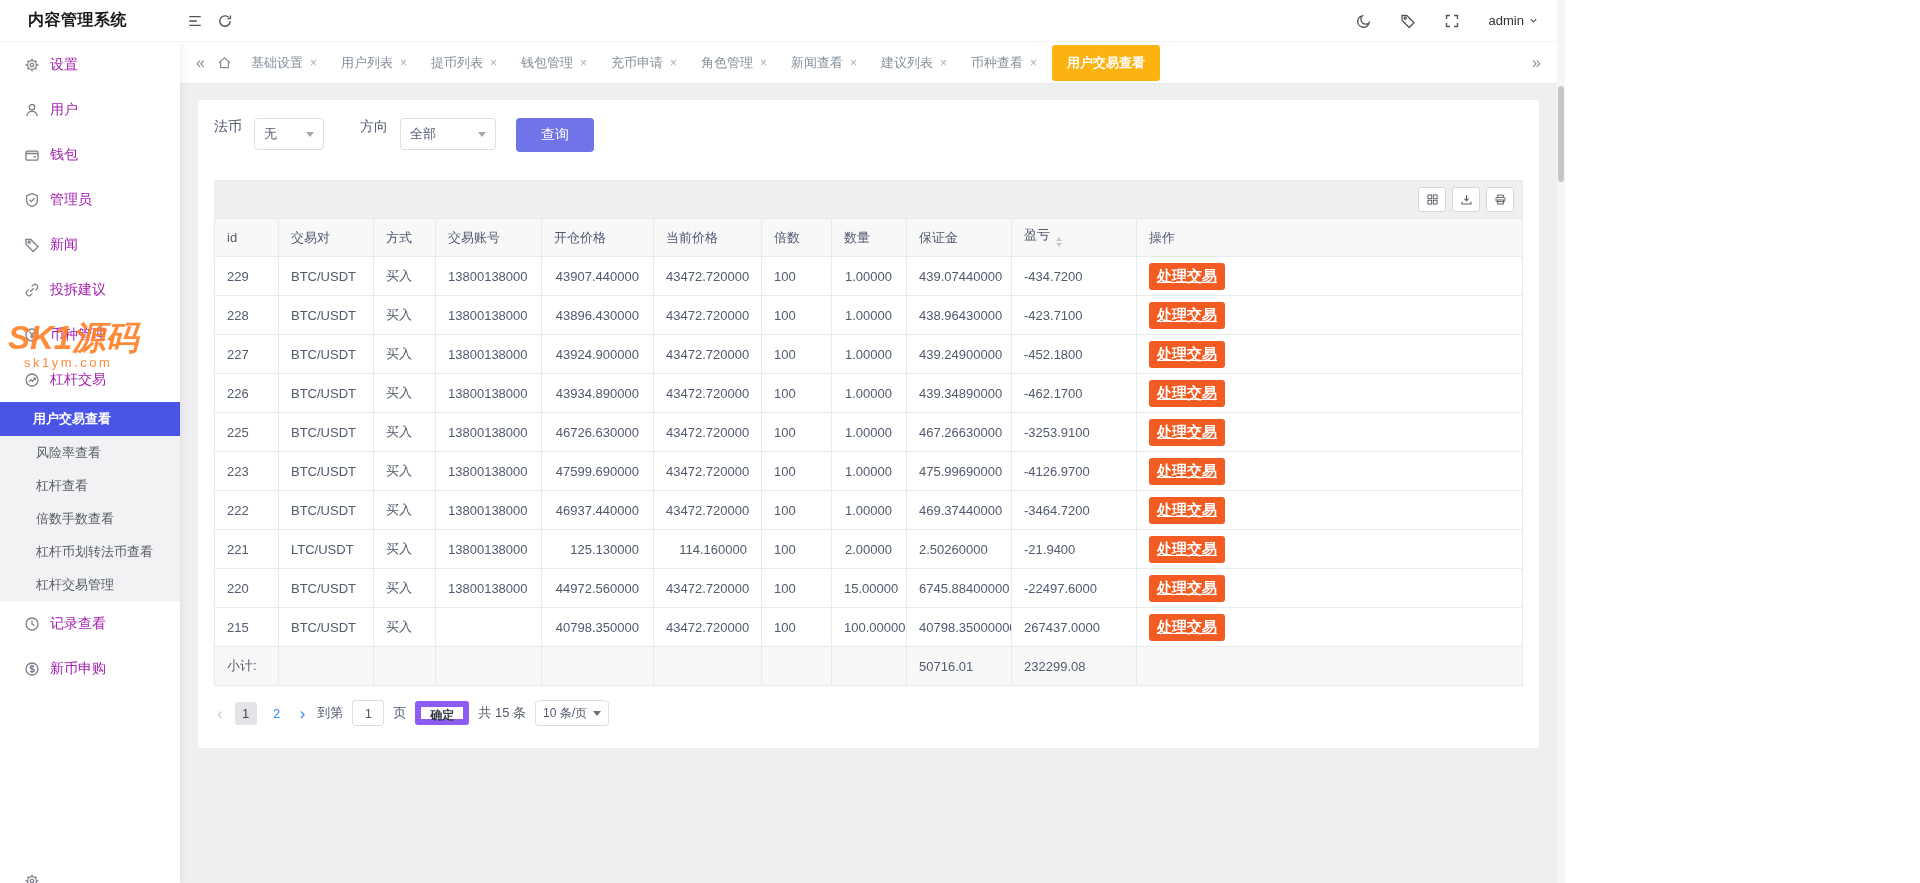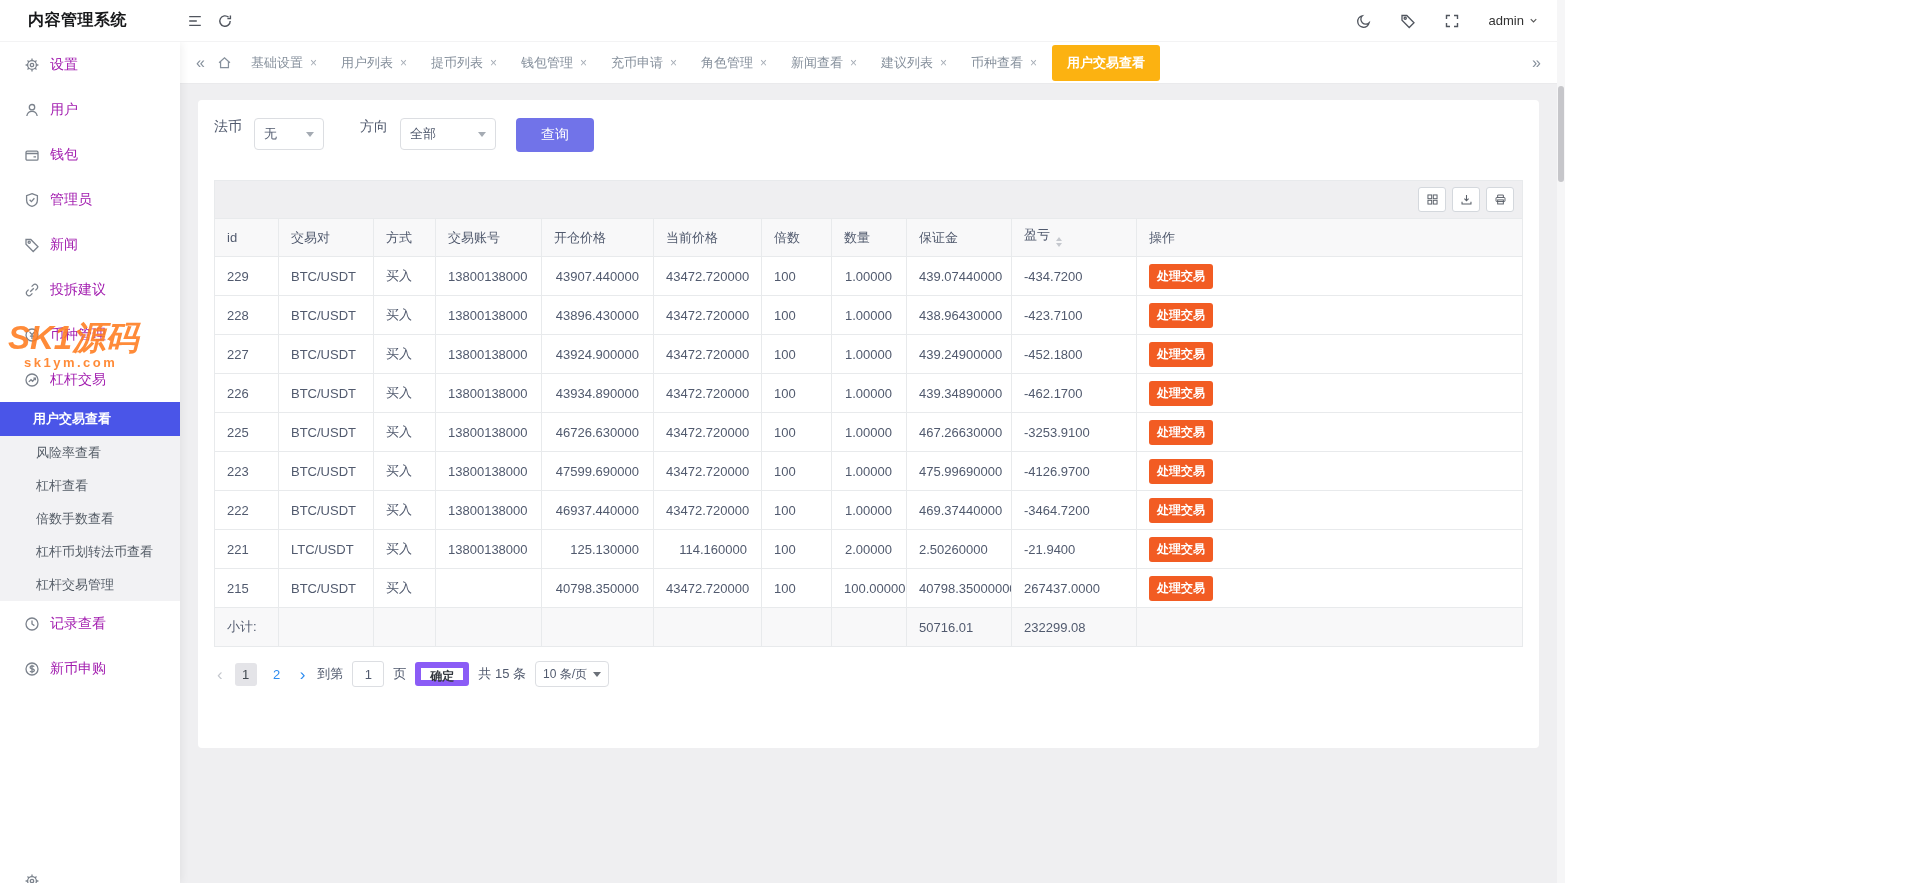--- a/index.html
+++ b/index.html
@@ -18,21 +18,21 @@
 
 .sidebar{position:absolute;top:42px;left:0;width:180px;height:841px;background:#fff;z-index:20;box-shadow:2px 0 8px rgba(0,0,0,.06);}
 .menu-item{height:45px;display:flex;align-items:center;gap:10px;padding-left:24px;font-size:14px;color:#a21caf;cursor:pointer;white-space:nowrap;}
 .micon{width:16px;height:16px;display:inline-flex;color:#7b828c;flex:0 0 16px;}
 .micon svg{width:16px;height:16px;}
 .submenu{background:#f2f2f4;}
 .submenu-item{height:33px;display:flex;align-items:center;padding-left:36px;font-size:13px;color:#545c66;cursor:pointer;white-space:nowrap;}
 .submenu-item.active{background:var(--accent,#4a55e8);color:#fff;height:34px;font-weight:700;padding-left:33px;}
 .watermark{position:absolute;top:278px;left:8px;color:#ff7c1e;opacity:.88;pointer-events:none;line-height:1.08;}
 .wm1{font-size:33px;font-weight:800;font-style:italic;}
-.wm2{font-size:13px;font-weight:700;letter-spacing:2.5px;padding-left:16px;}
+.wm2{font-size:13px;font-weight:400;letter-spacing:2.5px;padding-left:16px;}
 .partial-item{position:absolute;bottom:0;left:0;right:0;height:13px;overflow:hidden;padding:3px 0 0 24px;color:#7b828c;}
 
 .main{position:absolute;top:42px;left:180px;width:1377px;height:841px;background:#efeff1;}
 .tabbar{height:42px;background:#fff;border-bottom:1px solid #eaeaec;display:flex;align-items:center;padding:0 14px;gap:10px;}
 .tab-arrow{color:#86909c;font-size:16px;cursor:pointer;padding:0 2px;user-select:none;}
 .home-btn{color:#86909c;display:inline-flex;cursor:pointer;}
 .home-btn svg{width:15px;height:15px;}
 .tabs{display:flex;align-items:center;gap:6px;flex:1;overflow:hidden;}
 .tab{display:inline-flex;align-items:center;gap:7px;padding:6px 9px;border-radius:3px;font-size:13px;color:#86909c;cursor:pointer;white-space:nowrap;}
 .tab .x{font-size:12px;color:#a6adb6;line-height:1;}
@@ -49,21 +49,21 @@
 .query-btn{margin-left:20px;height:34px;padding:0 25px;background:var(--query,#7173e9);color:#ffffff;border:none;border-radius:4px;font-size:14px;cursor:pointer;font-family:inherit;}
 
 .table-toolbar{margin-top:28px;height:38px;background:#efeff1;border:1px solid #e8eaec;border-bottom:none;display:flex;align-items:center;justify-content:flex-end;gap:6px;padding:0 8px;}
 .tool-btn{width:28px;height:25px;background:#fff;border:1px solid #d4d8dd;border-radius:3px;display:inline-flex;align-items:center;justify-content:center;color:#5a6069;cursor:pointer;}
 .tool-btn svg{width:13px;height:13px;}
 table{width:100%;border-collapse:collapse;table-layout:fixed;}
 th,td{border:1px solid #e8eaec;font-size:13px;color:#515a6e;padding:0 12px;height:39px;text-align:left;overflow:hidden;white-space:nowrap;}
 th{background:#f8f8f9;font-weight:400;height:38px;}
 td.num{text-align:right;padding-right:14px;}
 tr.summary td{background:#f8f8f9;}
-.action-btn{background:var(--action,#f25c23);color:#fff;border:none;border-radius:3px;font-size:12px;font-weight:700;padding:4px 8px;cursor:pointer;font-family:inherit;}
+.action-btn{background:var(--action,#f25c23);color:#fff;border:none;border-radius:3px;font-size:15px;font-weight:700;padding:4px 8px;cursor:pointer;font-family:inherit;text-decoration:underline;}
 .caret{display:inline-flex;flex-direction:column;margin-left:6px;vertical-align:-2px;}
 .caret i{width:0;height:0;border:3.5px solid transparent;display:block;}
 .caret .up{border-bottom:4.5px solid #c5c8ce;margin-bottom:2px;}
 .caret .down{border-top:4.5px solid #c5c8ce;}
 
 .pagination{display:flex;align-items:center;gap:9px;margin-top:14px;font-size:13px;color:#515a6e;}
 .pg-arrow{font-size:17px;line-height:1;cursor:pointer;padding:0 3px;}
 .pg-arrow.disabled{color:#c5c8ce;}
 .pg-arrow.link,.pg-num.link{color:var(--link,#2d8cf0);}
 .pg-num{min-width:22px;height:23px;line-height:23px;text-align:center;border-radius:3px;cursor:pointer;}
@@ -510,20 +510,33 @@
                 <td>13800138000</td>
                 <td class="num">125.130000</td>
                 <td class="num">114.160000</td>
                 <td>100</td>
                 <td class="num">2.00000</td>
                 <td>2.50260000</td>
                 <td>-21.9400</td>
                 <td><button class="action-btn">处理交易</button></td>
               </tr>
               <tr>
+                <td>220</td>
+                <td>BTC/USDT</td>
+                <td>买入</td>
+                <td>13800138000</td>
+                <td class="num">44972.560000</td>
+                <td class="num">43472.720000</td>
+                <td>100</td>
+                <td class="num">15.00000</td>
+                <td>6745.88400000</td>
+                <td>-22497.6000</td>
+                <td><button class="action-btn">处理交易</button></td>
+              </tr>
+              <tr>
                 <td>215</td>
                 <td>BTC/USDT</td>
                 <td>买入</td>
                 <td></td>
                 <td class="num">40798.350000</td>
                 <td class="num">43472.720000</td>
                 <td>100</td>
                 <td class="num">100.00000</td>
                 <td>40798.35000000</td>
                 <td>267437.0000</td>

